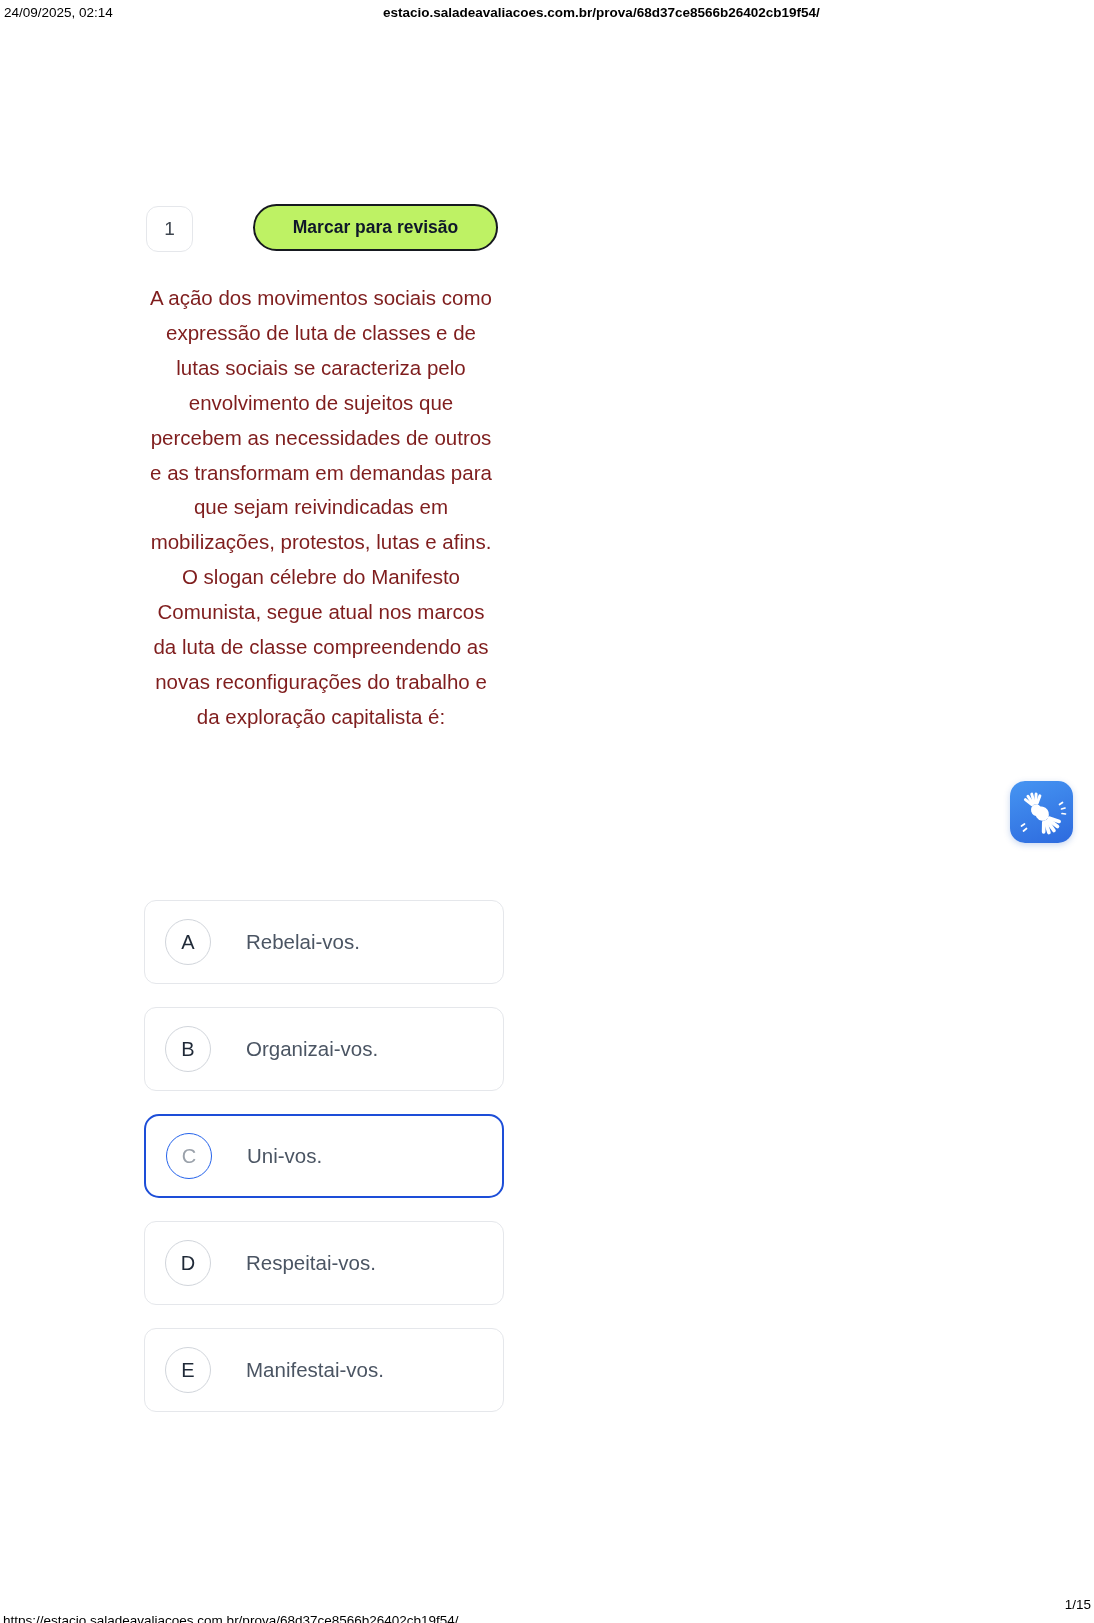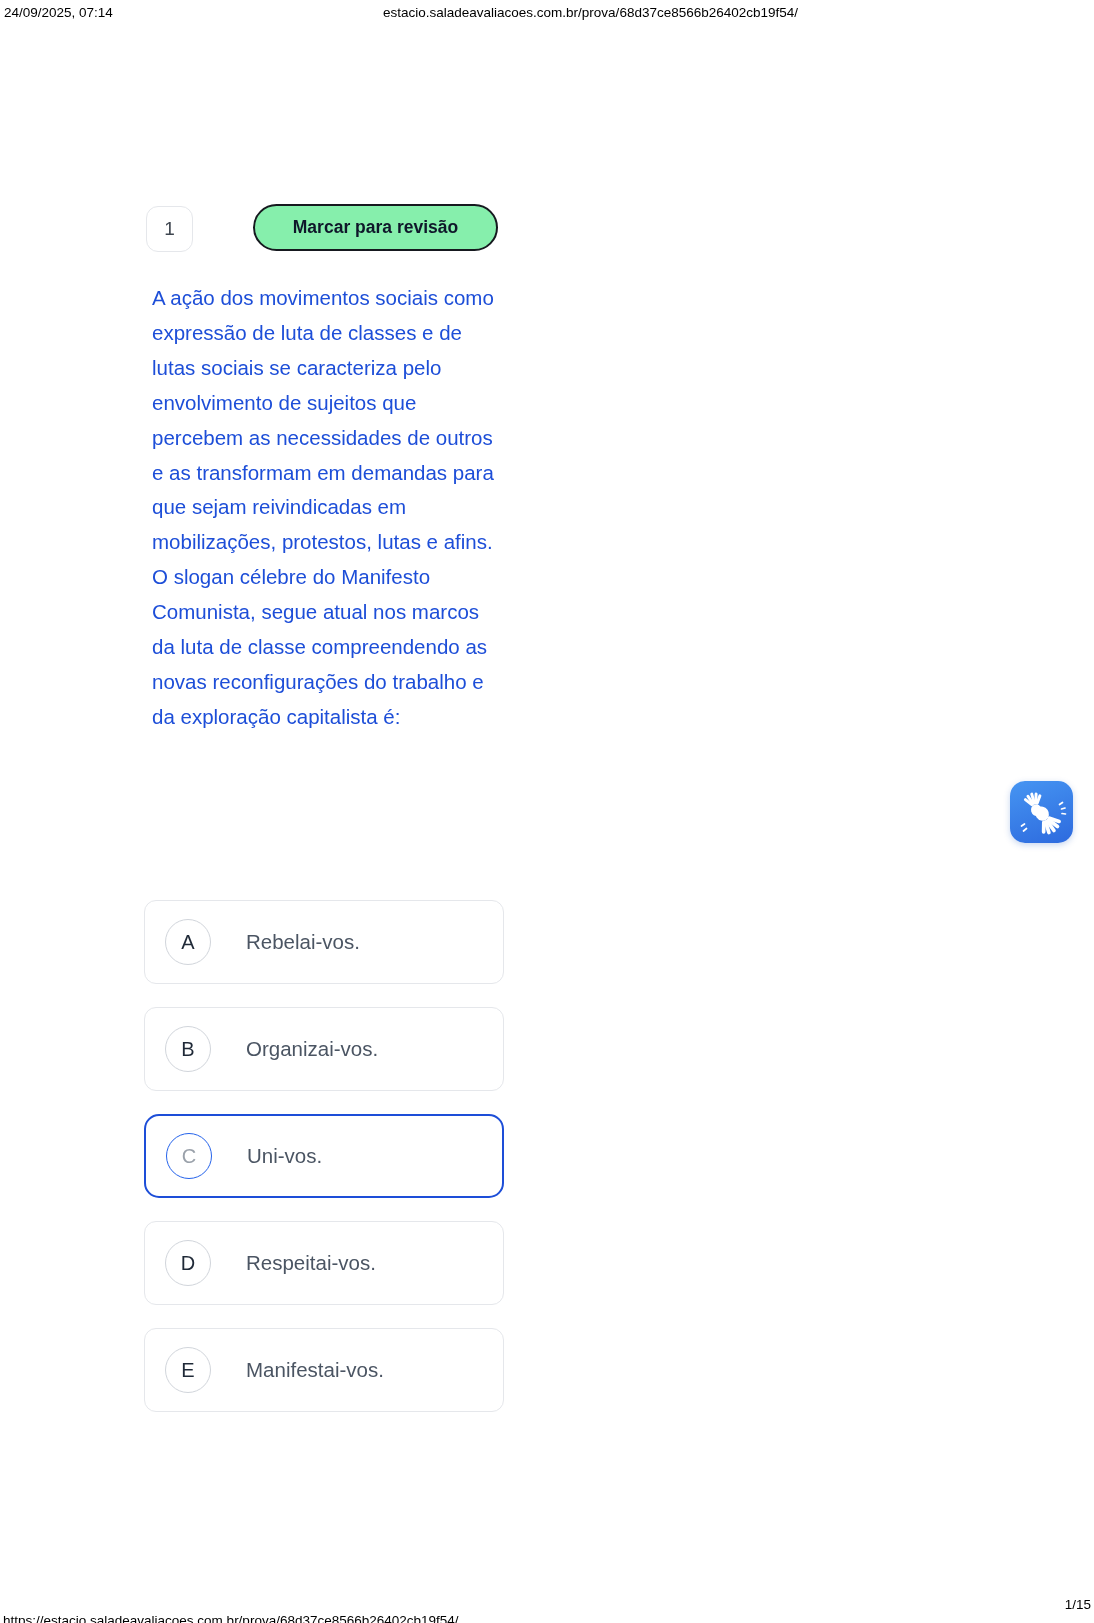--- a/index.html
+++ b/index.html
@@ -12,21 +12,21 @@
     overflow: hidden;
   }
 
   
   .print-header-datetime {
     position: absolute; top: 5px; left: 4px;
     font-size: 13.5px; color: #000; white-space: nowrap;
   }
   .print-header-url {
     position: absolute; top: 5px; left: 383px;
-    font-size: 13.5px; color: #000; white-space: nowrap;
+    font-size: 13.5px; color: #000; white-space: nowrap; font-weight: bold;
   }
   .print-footer-url {
     position: absolute; top: 1597px; left: 3px;
     font-size: 13.5px; color: #000; white-space: nowrap; margin-top: 16px;
   }
   .print-footer-page {
     position: absolute; top: 1597px; right: 3px;
     font-size: 13.5px; color: #000; white-space: nowrap;
   }
 
@@ -35,32 +35,33 @@
     position: absolute; left: 146px; top: 206px;
     width: 47px; height: 46px;
     border: 1.5px solid #e5e7eb; border-radius: 12px;
     display: flex; align-items: center; justify-content: center;
     font-size: 19px; color: #3f4650; background: #fff;
   }
   .review-pill {
     position: absolute; left: 253px; top: 204px;
     width: 245px; height: 47px;
     border: 2px solid #16191f; border-radius: 999px;
-    background: #86efac;
+    background: #bef264;
     display: flex; align-items: center; justify-content: center;
     font-size: 17.5px; font-weight: 600; color: #0f172a;
     cursor: pointer; white-space: nowrap;
   }
 
   
   .question-text {
-    position: absolute; left: 152px; top: 281px;
+    position: absolute; left: 144px; top: 281px;
     width: 354px;
     font-size: 20.5px; line-height: 34.9px;
-    color: #1d4ed8;
+    color: #7f1d1d;
+    text-align: center;
   }
 
   
   .options {
     position: absolute; left: 144px; top: 900px; width: 360px;
   }
   .option-card {
     width: 360px; height: 84px;
     border: 1px solid #e5e7eb; border-radius: 12px;
     background: #fff;
@@ -97,21 +98,21 @@
     background: linear-gradient(160deg, #4695f2 0%, #2d6ade 100%);
     box-shadow: 0 2px 6px rgba(30, 90, 190, 0.25);
     display: flex; align-items: center; justify-content: center;
     cursor: pointer;
   }
   .libras-widget svg { display: block; }
 </style>
 </head>
 <body>
 
-<div class="print-header-datetime">24/09/2025, 07:14</div>
+<div class="print-header-datetime">24/09/2025, 02:14</div>
 <div class="print-header-url">estacio.saladeavaliacoes.com.br/prova/68d37ce8566b26402cb19f54/</div>
 
 <div class="question-number-badge">1</div>
 <button class="review-pill">Marcar para revisão</button>
 
 <div class="question-text">A ação dos movimentos sociais como expressão de luta de classes e de lutas sociais se caracteriza pelo envolvimento de sujeitos que percebem as necessidades de outros e as transformam em demandas para que sejam reivindicadas em mobilizações, protestos, lutas e afins. O slogan célebre do Manifesto Comunista, segue atual nos marcos da luta de classe compreendendo as novas reconfigurações do trabalho e da exploração capitalista é:</div>
 
 <div class="options">
   <div class="option-card">
     <span class="option-letter">A</span>

